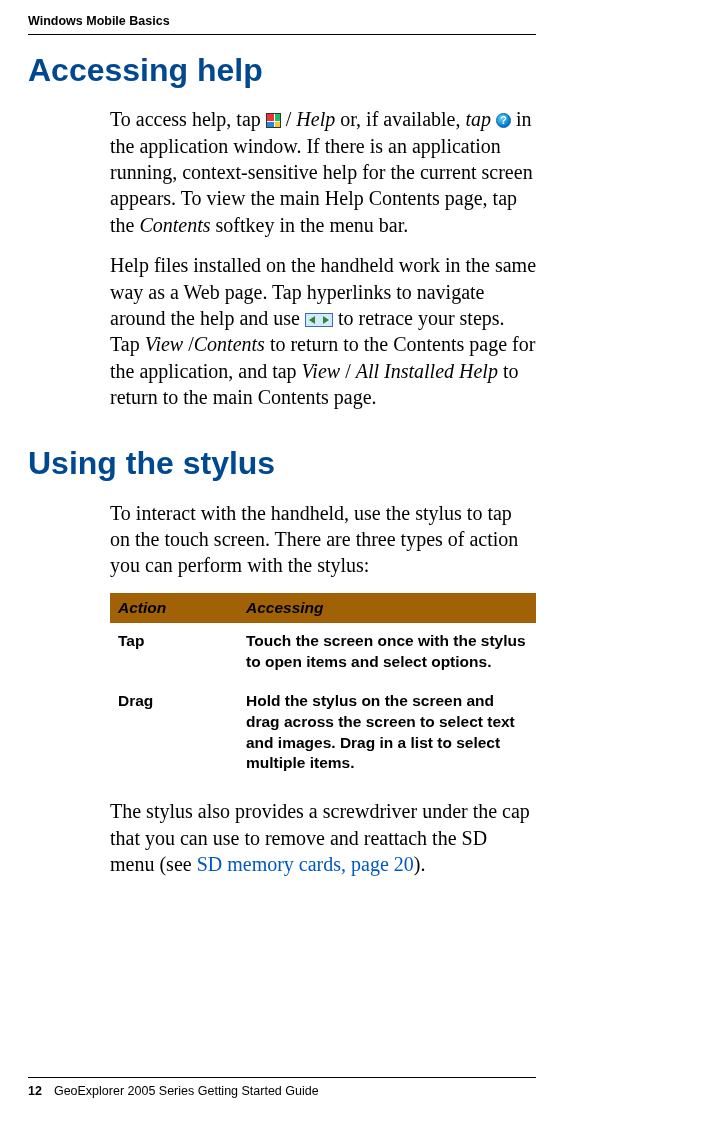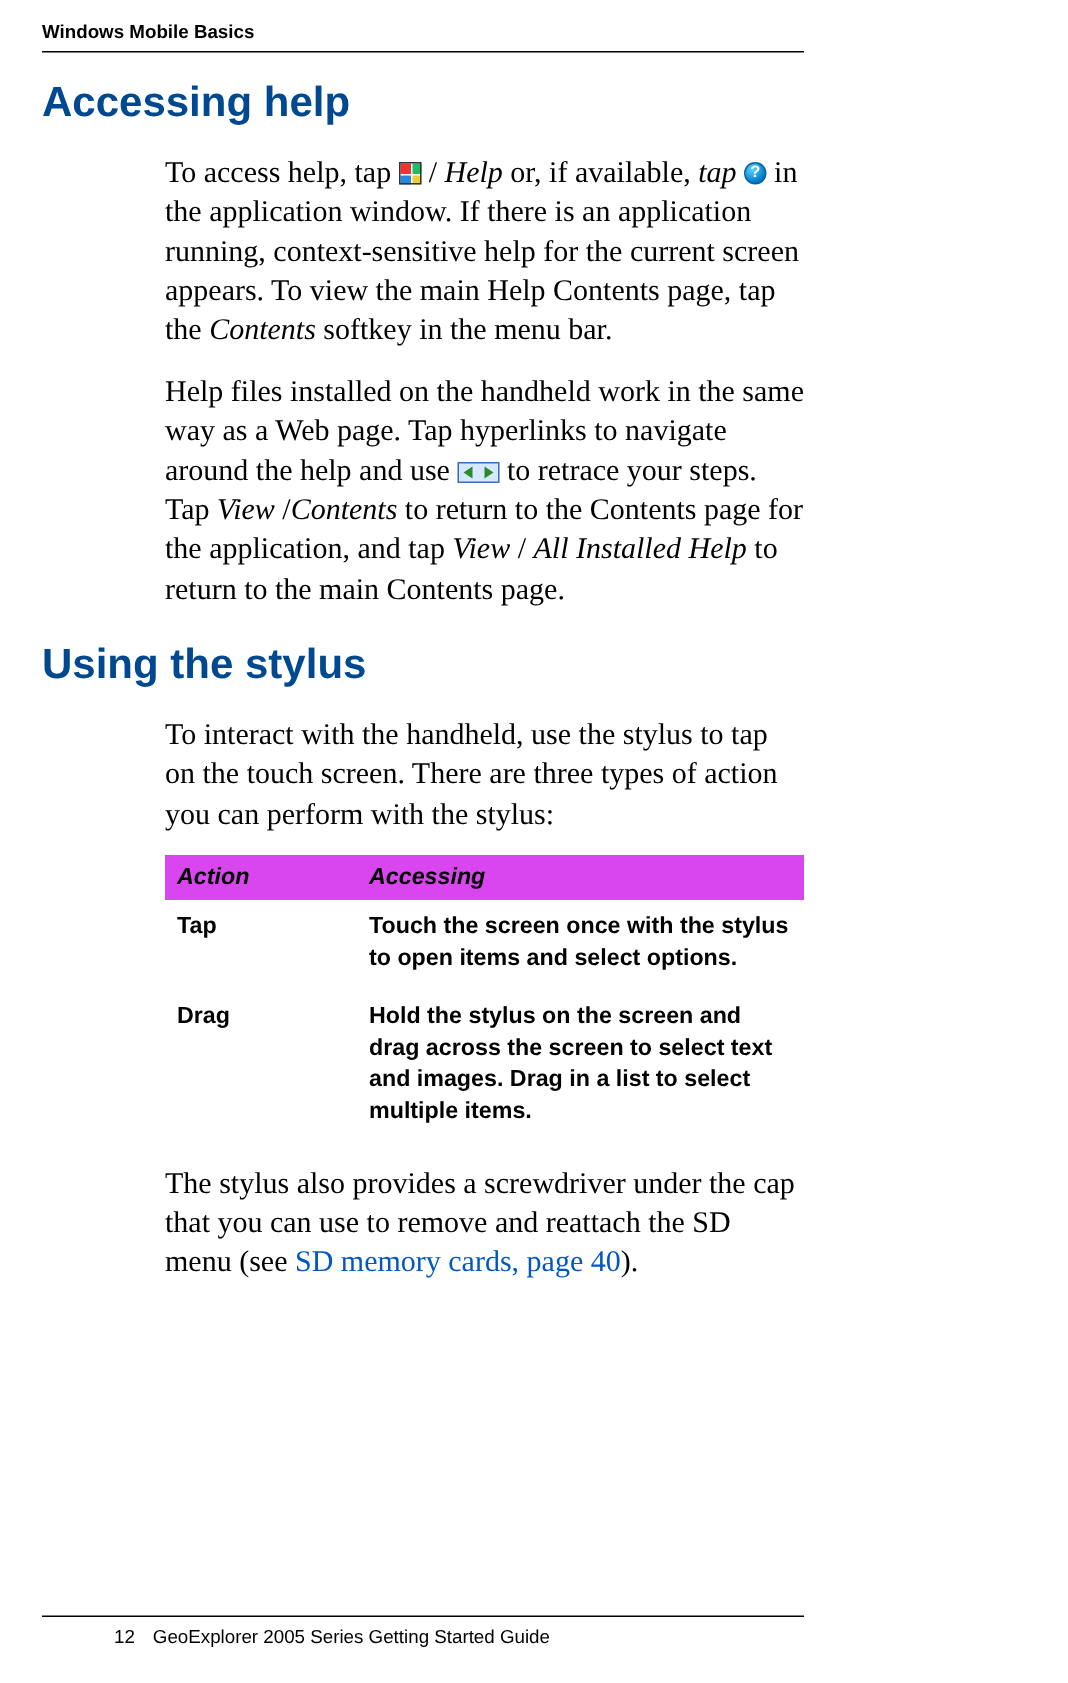--- a/index.html
+++ b/index.html
@@ -26,21 +26,21 @@
     margin: 0 0 6px 0;
   }
   .rule {
     border: none;
     border-top: 1px solid #000;
     margin: 2px 0 18px 0;
   }
   .heading {
     font-family: "Trebuchet MS", Arial, sans-serif;
     font-weight: bold;
-    font-size: 28px;
+    font-size: 32px;
     color: #004990;
     margin: 0 0 18px 0;
     line-height: 1.1;
   }
   .body-block {
     margin-left: 82px;
     margin-right: 0;
   }
   .para {
     font-size: 20px;
@@ -106,21 +106,21 @@
     border-left: 6px solid #2a8a2a;
   }
   table.actions {
     border-collapse: collapse;
     width: 100%;
     font-family: "Trebuchet MS", Arial, sans-serif;
     font-size: 15.5px;
     margin: 6px 0 14px 0;
   }
   table.actions thead th {
-    background: #d946ef;
+    background: #a16207;
     text-align: left;
     font-weight: bold;
     padding: 6px 8px;
     font-style: italic;
   }
   table.actions td {
     padding: 8px 8px 10px 8px;
     vertical-align: top;
     line-height: 1.35;
     font-weight: 600;
@@ -138,23 +138,22 @@
   .footer hr {
     border: none;
     border-top: 1px solid #000;
     margin: 0 0 6px 0;
   }
   .footer-line {
     font-family: "Trebuchet MS", Arial, sans-serif;
     font-size: 12.5px;
   }
   .footer-line .pn {
-    font-weight: normal;
+    font-weight: bold;
     margin-right: 12px;
-    margin-left: 48px;
   }
 </style>
 </head>
 <body>
 
 <div class="page">
 
   <div class="running-head">Windows Mobile Basics</div>
   <hr class="rule">
 
@@ -163,21 +162,21 @@
   <div class="body-block">
     <p class="para">
       <span>To access help, tap </span><span class="icon icon-colorgrid"></span><span> / </span><span class="italic">Help</span><span> or, if available, </span><span class="italic">tap</span> <span class="icon icon-help"></span><span> in the application window. If there is an application running, context-sensitive help for the current screen appears. To view the main Help Contents page, tap the </span><span class="italic">Contents</span><span> softkey in the menu bar.</span>
     </p>
 
     <p class="para">
       <span>Help files installed on the handheld work in the same way as a Web page. Tap hyperlinks to navigate around the help and use </span><span class="icon icon-backfwd"></span><span> to retrace your steps. Tap </span><span class="italic">View</span><span> /</span><span class="italic">Contents</span><span> to return to the Contents page for the application, and tap </span><span class="italic">View</span><span> / </span><span class="italic">All Installed Help</span><span> to return to the main Contents page.</span>
     </p>
   </div>
 
-  <div class="heading" style="margin-top:22px;">Using the stylus</div>
+  <div class="heading" style="margin-top:36px;">Using the stylus</div>
 
   <div class="body-block">
     <p class="para">To interact with the handheld, use the stylus to tap on the touch screen. There are three types of action you can perform with the stylus:</p>
 
     <table class="actions">
       <thead>
         <tr>
           <th>Action</th>
           <th>Accessing</th>
         </tr>
@@ -188,21 +187,21 @@
           <td>Touch the screen once with the stylus to open items and select options.</td>
         </tr>
         <tr>
           <td class="term">Drag</td>
           <td>Hold the stylus on the screen and drag across the screen to select text and images. Drag in a list to select multiple items.</td>
         </tr>
       </tbody>
     </table>
 
     <p class="para">
-      <span>The stylus also provides a screwdriver under the cap that you can use to remove and reattach the SD menu (see </span><span class="link">SD memory cards, page 40</span><span>).</span>
+      <span>The stylus also provides a screwdriver under the cap that you can use to remove and reattach the SD menu (see </span><span class="link">SD memory cards, page 20</span><span>).</span>
     </p>
   </div>
 
   <div class="footer">
     <hr>
     <div class="footer-line">
       <span class="pn">12</span><span>GeoExplorer 2005 Series Getting Started Guide</span>
     </div>
   </div>
 

